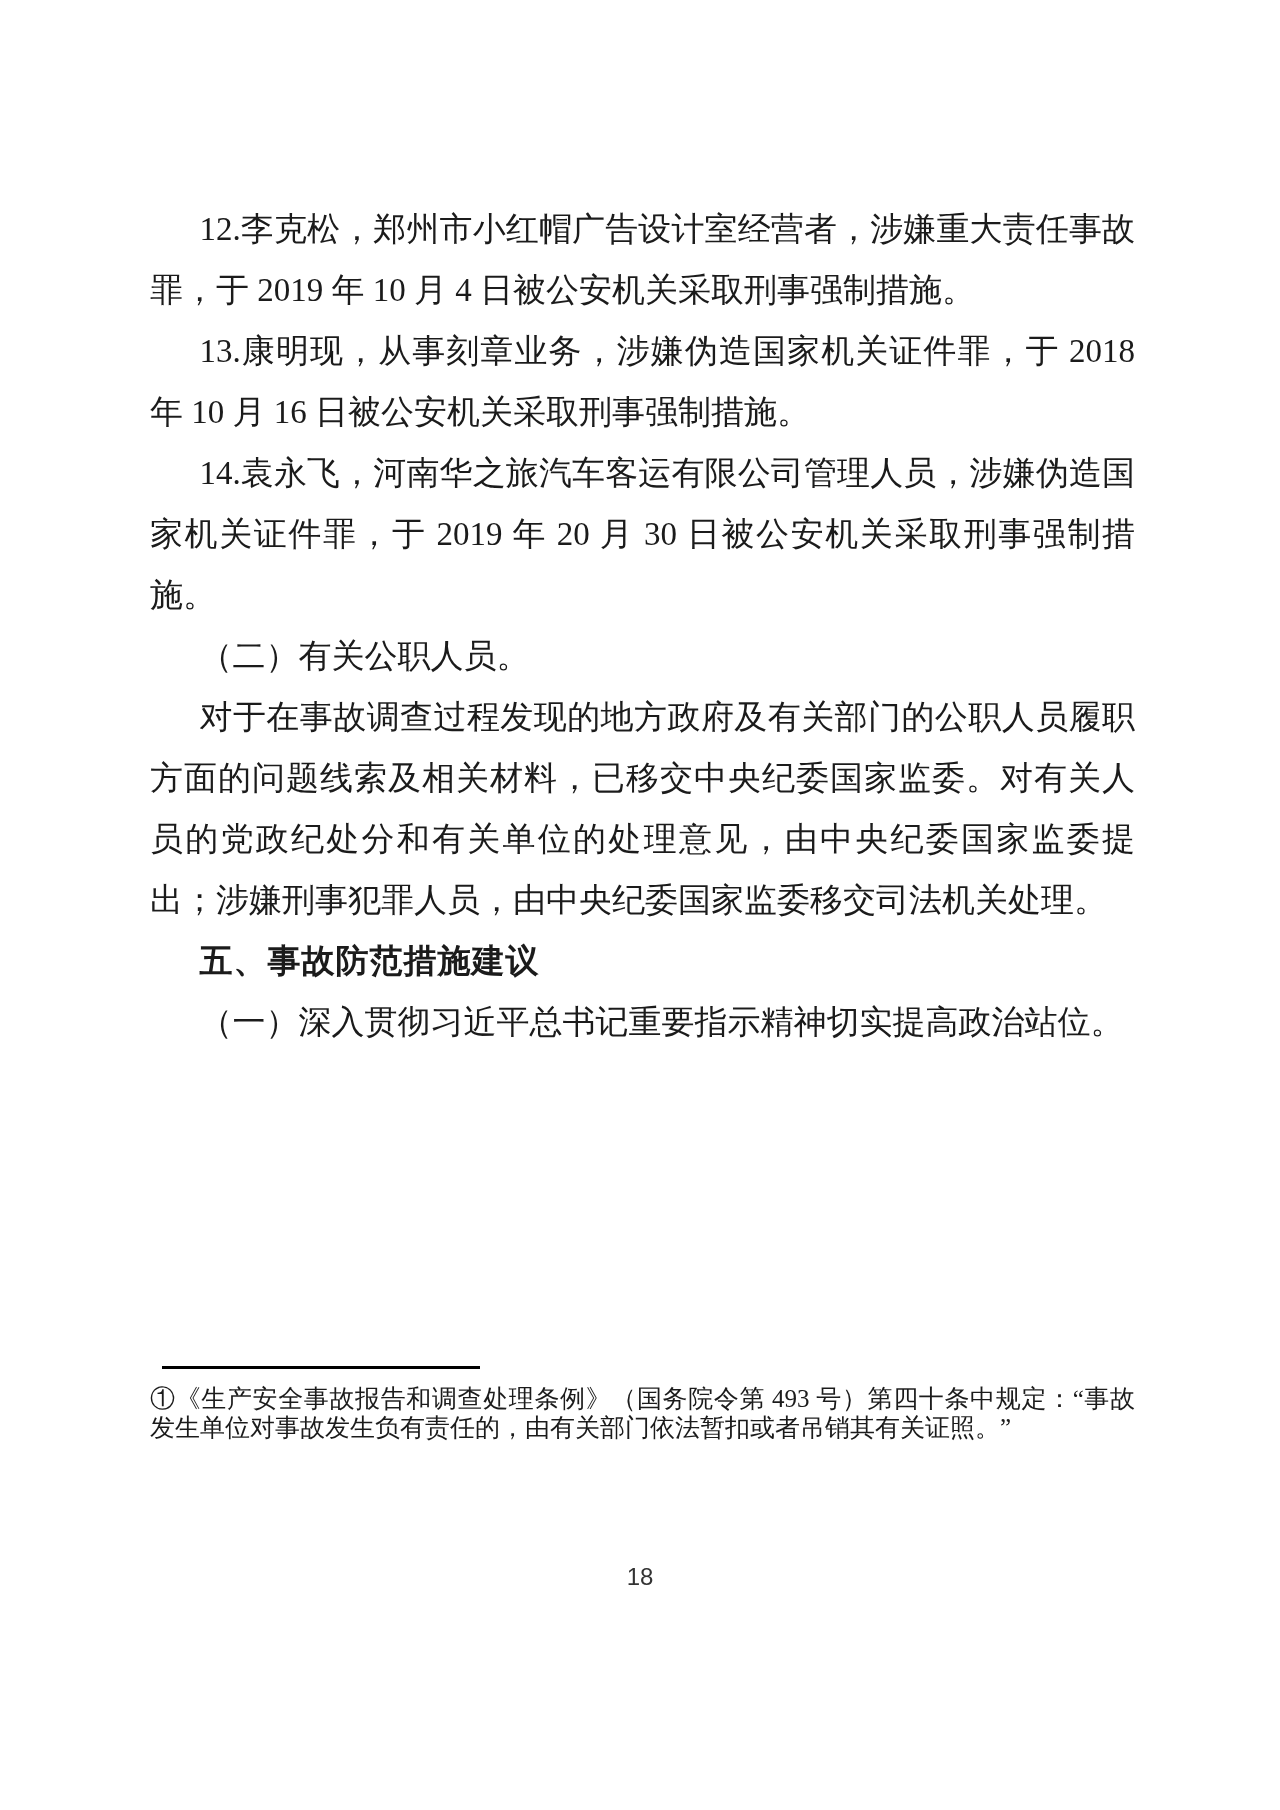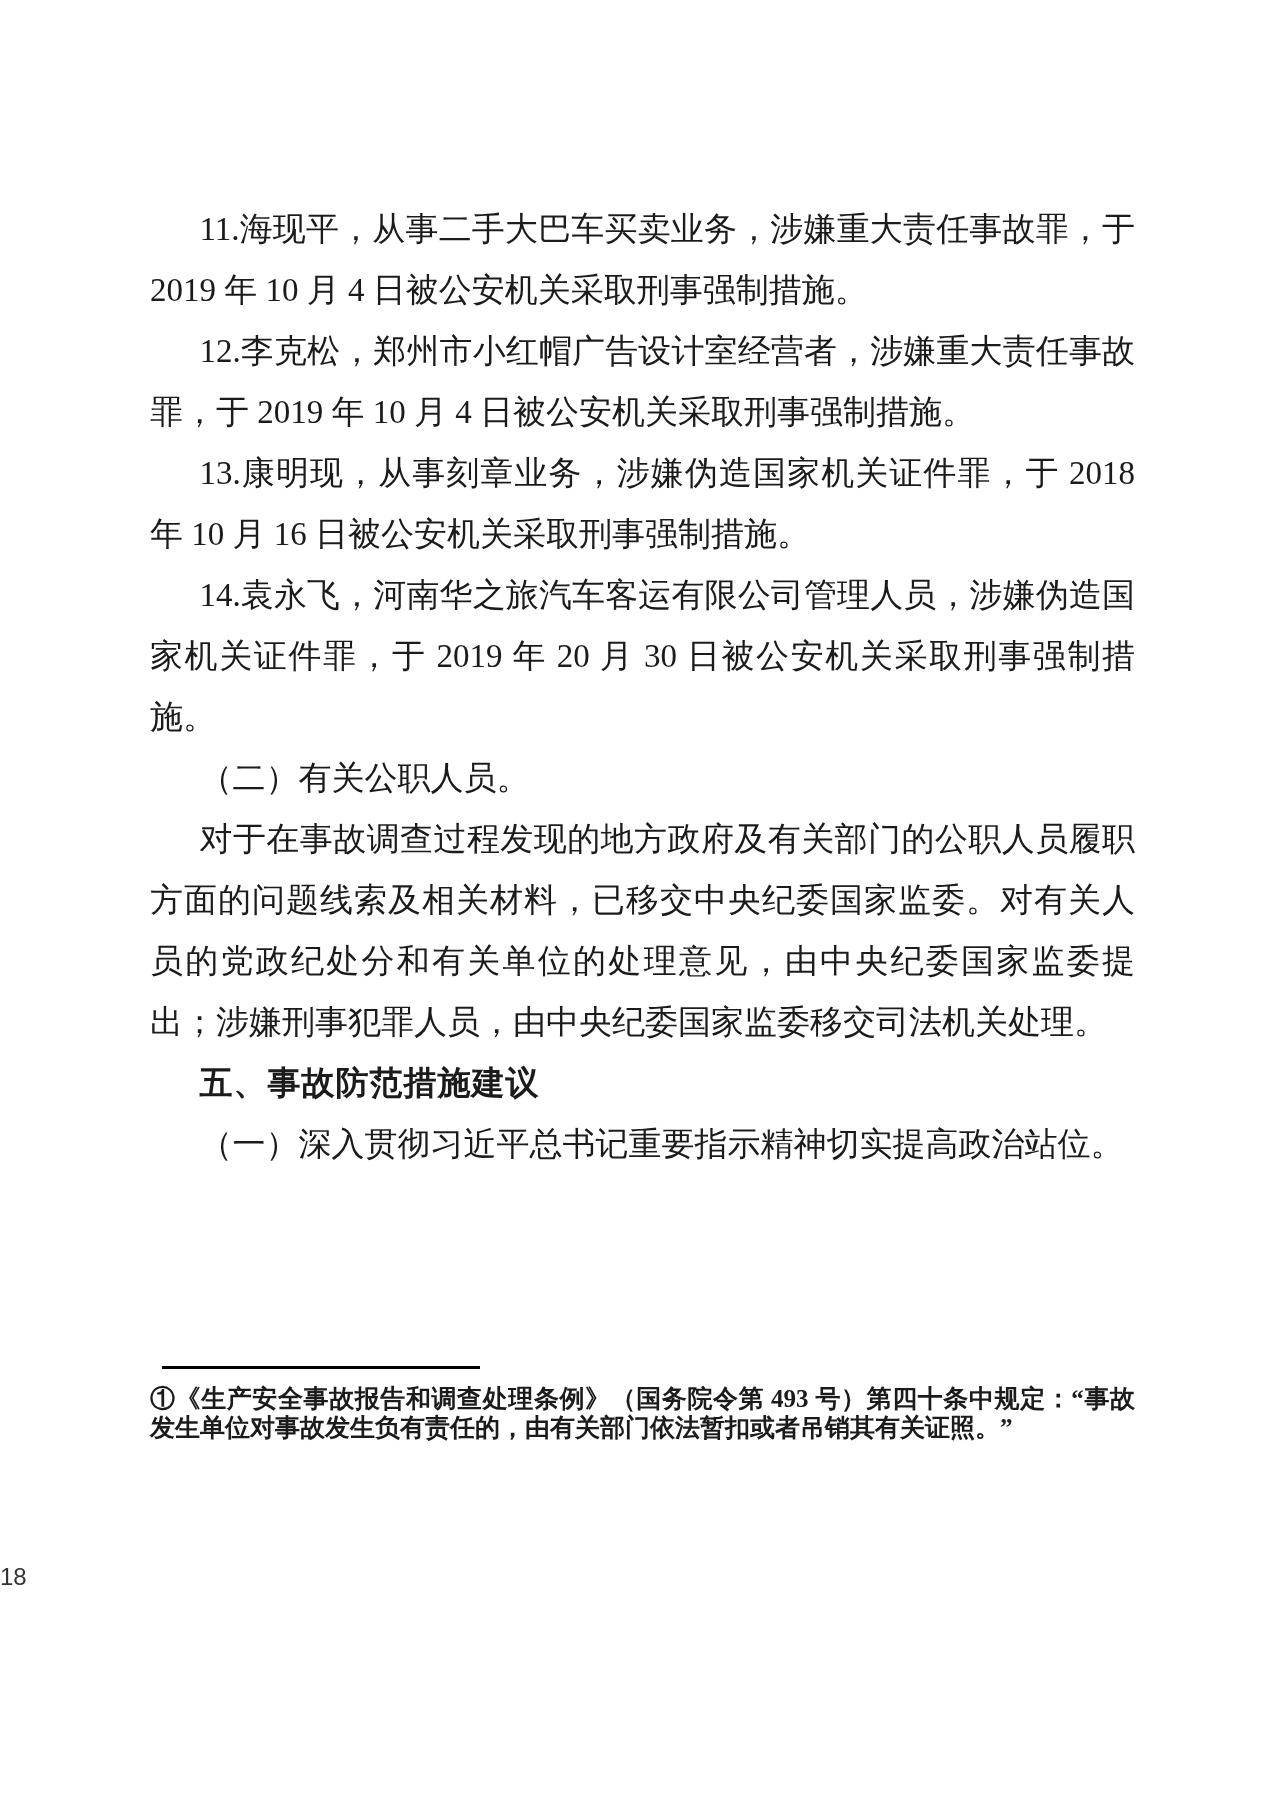--- a/index.html
+++ b/index.html
@@ -38,48 +38,47 @@
   }
   .footnote {
     position: absolute;
     left: 150px;
     top: 1366px;
     width: 985px;
     font-size: 25px;
     line-height: 28.5px;
     text-align: justify;
     text-justify: inter-character;
-    font-weight: bold;
   }
   .footnote-rule {
     width: 318px;
     height: 3px;
     background: #000000;
     margin: 0 0 16px 12px;
   }
   .fn {
     margin: 0;
   }
   .page-number {
     position: absolute;
     top: 1563px;
     left: 0;
     width: 100%;
+    text-align: center;
     font-size: 24px;
     color: #333333;
     font-family: "Liberation Sans", "DejaVu Sans", sans-serif;
   }
 </style>
 </head>
 <body>
 
 <div class="page">
 
   <div class="body-text">
-    <p class="para">11.海现平，从事二手大巴车买卖业务，涉嫌重大责任事故罪，于 2019 年 10 月 4 日被公安机关采取刑事强制措施。</p>
     <p class="para">12.李克松，郑州市小红帽广告设计室经营者，涉嫌重大责任事故罪，于 2019 年 10 月 4 日被公安机关采取刑事强制措施。</p>
     <p class="para">13.康明现，从事刻章业务，涉嫌伪造国家机关证件罪，于 2018 年 10 月 16 日被公安机关采取刑事强制措施。</p>
     <p class="para">14.袁永飞，河南华之旅汽车客运有限公司管理人员，涉嫌伪造国家机关证件罪，于 2019 年 20 月 30 日被公安机关采取刑事强制措施。</p>
     <p class="para">（二）有关公职人员。</p>
     <p class="para">对于在事故调查过程发现的地方政府及有关部门的公职人员履职方面的问题线索及相关材料，已移交中央纪委国家监委。对有关人员的党政纪处分和有关单位的处理意见，由中央纪委国家监委提出；涉嫌刑事犯罪人员，由中央纪委国家监委移交司法机关处理。</p>
     <p class="para heading">五、事故防范措施建议</p>
     <p class="para">（一）深入贯彻习近平总书记重要指示精神切实提高政治站位。</p>
   </div>
 
   <div class="footnote">

